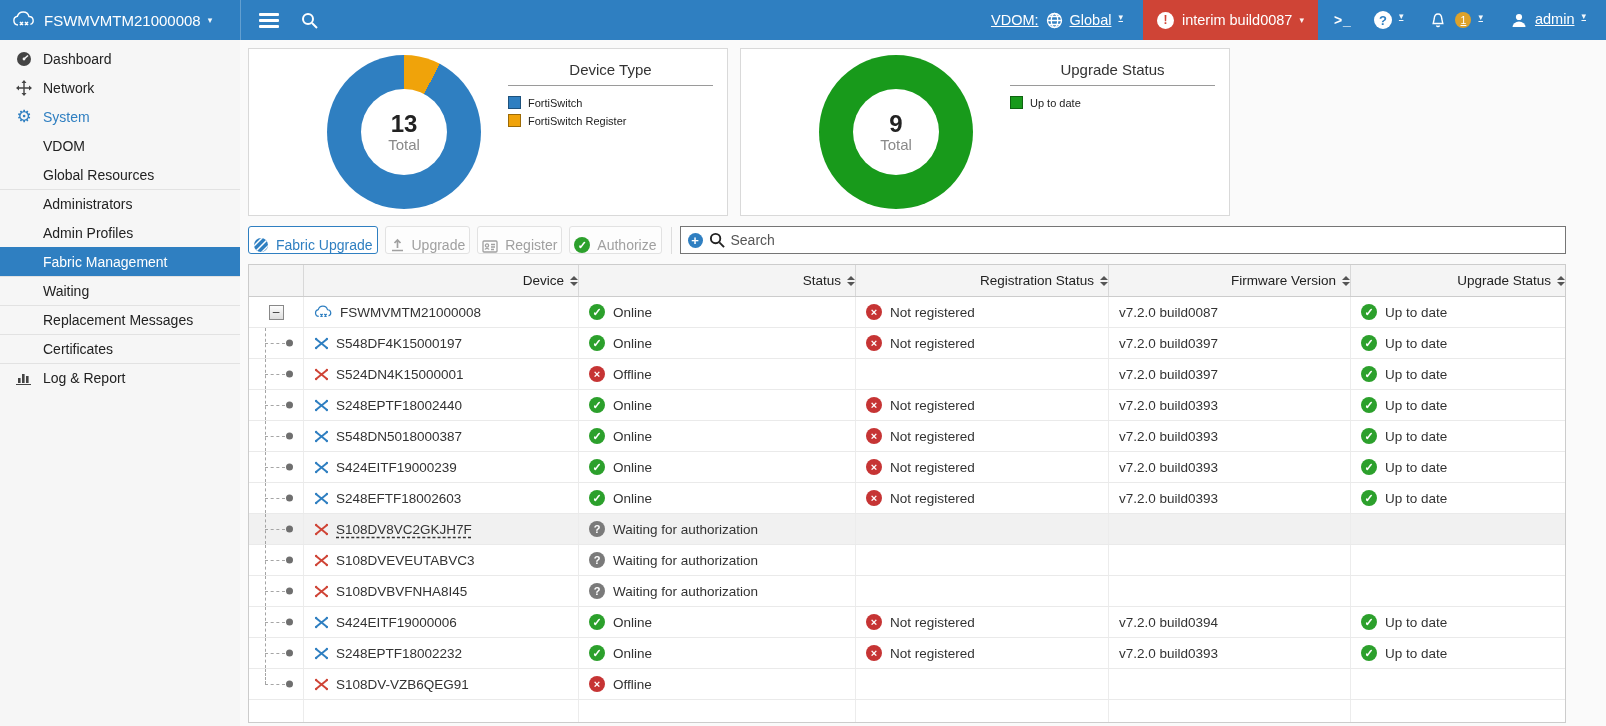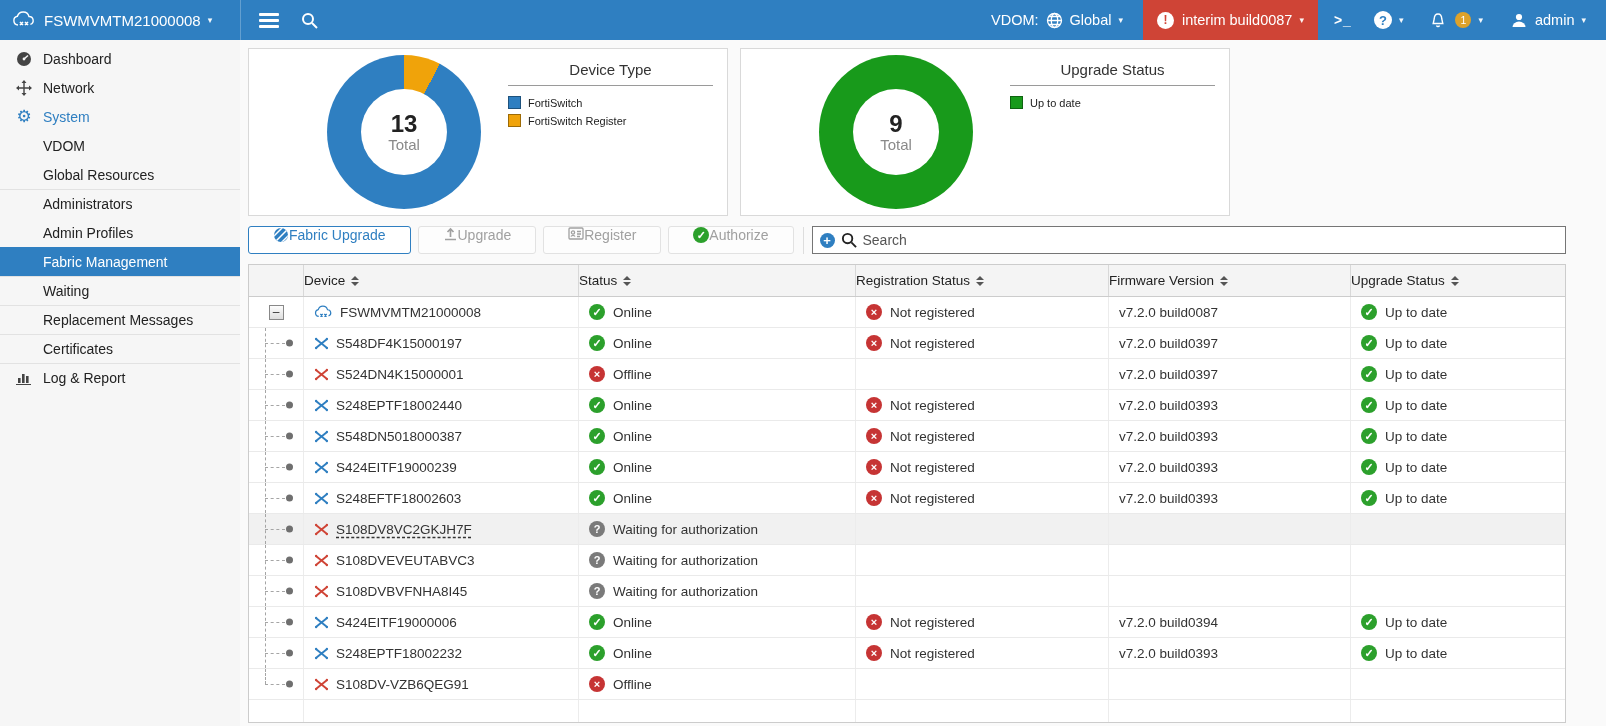--- a/index.html
+++ b/index.html
@@ -8,21 +8,21 @@
   
   .topbar { height:40px; background:#2f7fc1; display:flex; align-items:center; color:#fff; position:relative; }
   .topbar-left { display:flex; align-items:center; padding-left:12px; width:240px; flex:none; }
   .tb-title { font-size:15px; margin-left:8px; white-space:nowrap; }
   .caret { font-size:9px; margin-left:7px; opacity:.95; }
   .tb-sep { width:1px; height:40px; background:rgba(255,255,255,.25); flex:none; }
   .hamburger { width:20px; margin:0 0 0 18px; cursor:pointer; }
   .hamburger span { display:block; height:3px; background:#fff; margin:3px 0; border-radius:1px; }
   .tb-icon { margin-left:22px; display:flex; align-items:center; cursor:pointer; }
   .topbar-right { margin-left:auto; display:flex; align-items:center; height:40px; }
-  .tb-item { display:flex; align-items:center; margin-right:20px; cursor:pointer; font-size:14.5px; }
+  .tb-item { display:flex; align-items:flex-start; margin-right:20px; cursor:pointer; font-size:14.5px;text-decoration:underline; }
   .tb-item svg { margin:0 7px; }
   .alert-block { background:#cf4436; height:40px; display:flex; align-items:center; padding:0 14px; margin-right:16px; cursor:pointer; font-size:14.5px; }
   .excl { width:17px; height:17px; border-radius:50%; background:#fff; color:#cf4436; font-weight:bold; font-size:12px; display:flex; align-items:center; justify-content:center; margin-right:8px; }
   .cli { font-weight:bold; font-size:14px; letter-spacing:1px; margin-right:22px; cursor:pointer; }
   .help-circle { width:18px; height:18px; border-radius:50%; background:#fff; color:#2f7fc1; font-weight:bold; font-size:13px; display:flex; align-items:center; justify-content:center; }
   .badge { min-width:16px; height:16px; border-radius:50%; background:#dda22b; color:#fff; font-size:10.5px; display:flex; align-items:center; justify-content:center; margin-left:2px; padding:0 3px; }
 
   
   .sidebar { position:absolute; top:40px; left:0; bottom:0; width:270px; background:#f6f6f6; border-right:1px solid #e3e3e3; padding-top:4px; }
   .side-item { height:29px; display:flex; align-items:center; padding:0 12px 0 14px; font-size:14px; color:#222; cursor:pointer; }
@@ -48,33 +48,33 @@
   .donut .hole { position:absolute; inset:34px; background:#fff; border-radius:50%; display:flex; flex-direction:column; align-items:center; justify-content:center; }
   .total-num { font-size:24px; font-weight:bold; color:#222; line-height:1.05; }
   .total-lbl { font-size:15px; color:#8a8a8a; }
   .legendbox { margin-left:auto; margin-right:14px; width:205px; align-self:flex-start; margin-top:12px; }
   .legend-title { text-align:center; font-size:15px; color:#333; padding-bottom:7px; border-bottom:1px solid #9a9a9a; margin-bottom:10px; }
   .legend-item { display:flex; align-items:center; font-size:11px; color:#222; margin-bottom:5px; }
   .legend-item .sw { width:13px; height:13px; margin-right:7px; border:1px solid rgba(0,0,0,.35); flex:none; }
 
   
   .toolbar { margin-top:10px; display:flex; align-items:center; }
-  .btn { height:28px; display:inline-flex; align-items:flex-start; padding:0 24px; font-size:14px; border-radius:3px; margin-right:7px; background:#fff; cursor:pointer; white-space:nowrap; }
+  .btn { height:28px; display:inline-flex; align-items:flex-end; gap:7px; padding:0 4px; font-size:14px; border-radius:3px; margin-right:7px; background:#fff; cursor:pointer; white-space:nowrap; }
   .btn.primary { border:1px solid #2f7fc1; color:#2f7fc1; }
   .btn.disabled { border:1px solid #e2e2e2; color:#a0a0a0; background:#fdfdfd; }
   .toolbar .vsep { width:1px; height:27px; background:#ddd; margin:0 8px 0 2px; flex:none; }
   .searchbox { flex:1; height:28px; border:1px solid #757575; background:#fff; display:flex; align-items:center; padding:0 7px; gap:6px; }
   .pluscircle { width:15px; height:15px; border-radius:50%; background:#2f7fc1; color:#fff; font-size:13px; font-weight:bold; display:flex; align-items:center; justify-content:center; flex:none; }
   .searchbox input { border:none; outline:none; flex:1; font-size:14px; color:#333; background:transparent; }
   .searchbox input::placeholder { color:#555; opacity:1; }
 
   
   .tablewrap { margin-top:10px; border:1px solid #ccc; background:#fff; }
   .thead { display:flex; background:#f4f4f4; height:32px; border-bottom:1px solid #ccc; }
-  .th { display:flex; align-items:center; justify-content:flex-start; font-size:13.5px; color:#222; border-right:1px solid #d8d8d8; cursor:pointer; }
+  .th { display:flex; align-items:center; justify-content:flex-end; font-size:13.5px; color:#222; border-right:1px solid #d8d8d8; cursor:pointer; }
   .th:last-child, .td:last-child { border-right:none; }
   .sort { display:inline-flex; flex-direction:column; margin-left:6px; gap:2px; }
   .sort i { width:0; height:0; border-left:4px solid transparent; border-right:4px solid transparent; }
   .sort .up { border-bottom:4px solid #555; }
   .sort .down { border-top:4px solid #555; }
   .tr { display:flex; height:31px; border-bottom:1px solid #eaeaea; background:#fff; }
   .tr.hl { background:#f1f1f1; }
   .tr.emptyrow { height:22px; border-bottom:none; }
   .td { display:flex; align-items:center; font-size:13.5px; color:#333; border-right:1px solid #ececec; padding:0 10px; overflow:hidden; white-space:nowrap; }
   .c-expand { width:55px; flex:none; position:relative; padding:0; justify-content:center; }

